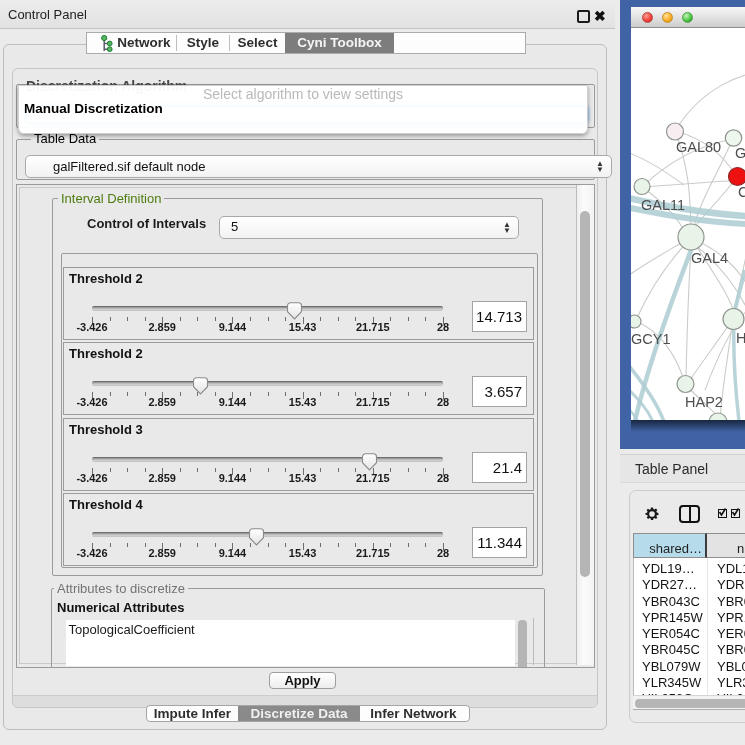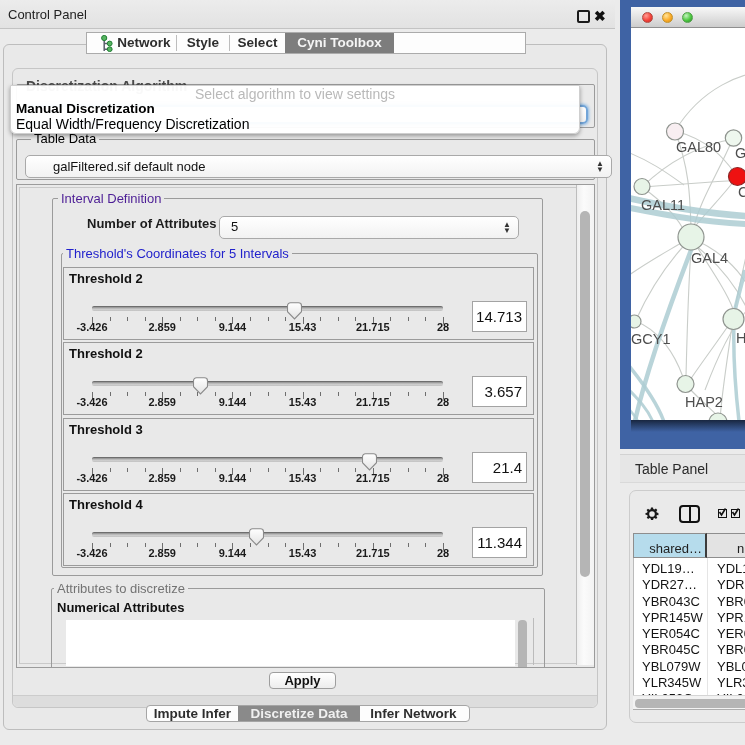--- a/index.html
+++ b/index.html
@@ -30,21 +30,21 @@
 
 .combo{background:linear-gradient(#ffffff,#f2f2f2);border:1px solid #a9a9a9;
   border-radius:5px;font-size:13px;color:#111;}
 .combo .arr{position:absolute;right:7px;font-size:8px;color:#333;line-height:1;}
 
 #disc-group{left:16px;top:84px;width:577px;height:42px;}
 #disc-label{left:26px;top:78px;font-size:14px;font-weight:bold;color:#4a4a4a;}
 #disc-combo{left:25px;top:105px;width:559px;height:15px;border:2px solid #72a5d8;
   box-shadow:0 0 3px 1px #87b7e4;}
 
-#popup{left:10px;top:85px;width:568px;height:47px;background:rgba(255,255,255,0.96);
+#popup{left:18px;top:85px;width:568px;height:47px;background:rgba(255,255,255,0.96);
   border:1px solid #cfcfcf;border-radius:0 0 6px 6px;
   box-shadow:0 2px 4px rgba(0,0,0,0.35);font-size:13px;}
 #popup .i1{position:absolute;left:0;top:0px;font-size:14px;width:100%;text-align:center;color:#b9b9b9;}
 #popup .i2{position:absolute;left:5px;top:15px;font-size:13.5px;font-weight:bold;color:#000;}
 #popup .i3{position:absolute;left:5px;top:30px;font-size:14px;color:#000;}
 
 #td-group{left:16px;top:139px;width:577px;height:39px;}
 #td-title{left:31px;top:131px;}
 #td-combo{left:25px;top:155px;width:558px;height:18px;padding:3px 0 0 27px;}
 
@@ -128,25 +128,24 @@
 <div class="abs" id="disc-label">Discretization Algorithm</div>
 <div class="abs combo" id="disc-combo"></div>
 
 <div class="abs group" id="td-group"></div>
 <div class="abs gtitle" id="td-title">Table Data</div>
 <div class="abs combo" id="td-combo">galFiltered.sif default node<span class="arr" style="top:4px">▲</span><span class="arr" style="top:10px">▼</span></div>
 
 <div class="abs" id="scrollpane">
     <div style="position:absolute;left:2px;top:2px;width:556px;height:475px;border:1px solid #c9c9c9;"></div>
   <div class="abs group" id="ivd-group"></div>
-  <div class="abs gtitle" style="left:41px;top:6px;color:#4c1d95;">Interval Definition</div>
-  <div class="abs" id="noi-label">Number of Attributes</div>
+  <div class="abs gtitle" style="left:41px;top:6px;color:#4d7c0f;">Interval Definition</div>
+  <div class="abs" id="noi-label">Control of Intervals</div>
   <div class="abs combo" id="noi-combo">5<span class="arr" style="top:4px">▲</span><span class="arr" style="top:10px">▼</span></div>
   <div class="abs group" id="thr-group"></div>
-  <div class="abs gtitle" style="left:46px;top:61px;color:#2222cc;">Threshold's Coordinates for 5 Intervals</div>
 
   <div class="tpanel" style="top:82px;">
     <div class="tt">Threshold 2</div>
     <div class="track"></div>
     <svg class="thumb-sl" style="left:223.09622605485902px;" width="15" height="18" viewBox="0 0 15 18">
       <defs>
           <linearGradient id="thg1" x1="0" y1="0" x2="0" y2="1">
       <stop offset="0" stop-color="#ffffff"></stop>
             <stop offset="1" stop-color="#e3e3e3"></stop>
           </linearGradient>
@@ -318,20 +317,21 @@
         <span style="left:238.6px;">15.43</span>
         <span style="left:308.8px;">21.715</span>
         <span style="left:379px;">28</span>
       </div>
     <div class="vbox">11.344</div>
   </div>
   <div class="abs group" id="attr-group"></div>
   <div class="abs gtitle" id="attr-title" style="left:37px;top:396px;">Attributes to discretize</div>
   <div class="abs" id="num-label">Numerical Attributes</div>
   <div class="abs" id="attr-list">
+      <div>TopologicalCoefficient</div>
     </div>
   <div class="abs" id="alist-sb">
       <div class="thumb"></div>
     </div>
   <div class="abs" id="vscroll">
       <div class="thumb"></div>
     </div>
 </div>
 
 <div class="abs" id="apply">Apply</div>
@@ -351,21 +351,20 @@
   <div class="sep"></div>
   <div class="tb" style="width:52px;">Style</div>
   <div class="sep"></div>
   <div class="tb" style="width:55px;">Select</div>
   <div class="tb dark" style="width:109px;padding-bottom:2px;">Cyni Toolbox</div>
 </div>
 
 <div class="abs" id="popup">
   <div class="i1">Select algorithm to view settings</div>
   <div class="i2">Manual Discretization</div>
-  <div class="i3">Equal Width/Frequency Discretization</div>
 </div>
 
 <div class="abs" id="netwin"></div>
 <div class="abs" id="netview"></div>
 <div class="abs" id="netsvg" style="left:620px;top:0;width:125px;height:449px;">
 <svg width="125" height="449" viewBox="620 0 125 449">
   <defs>
     <clipPath id="cv">
           <rect x="631" y="27" width="114" height="393"></rect>
         </clipPath>

